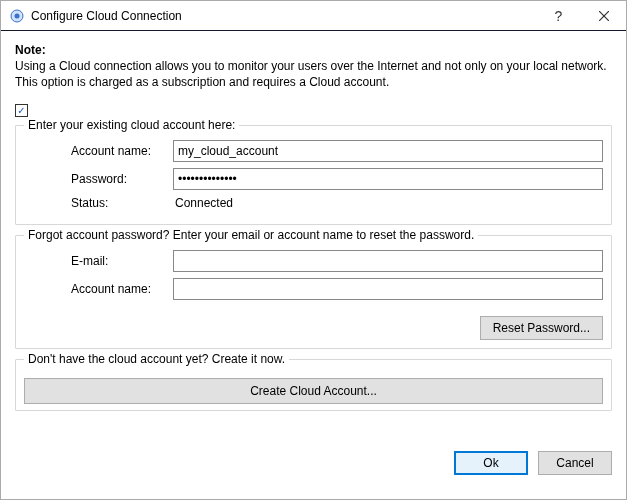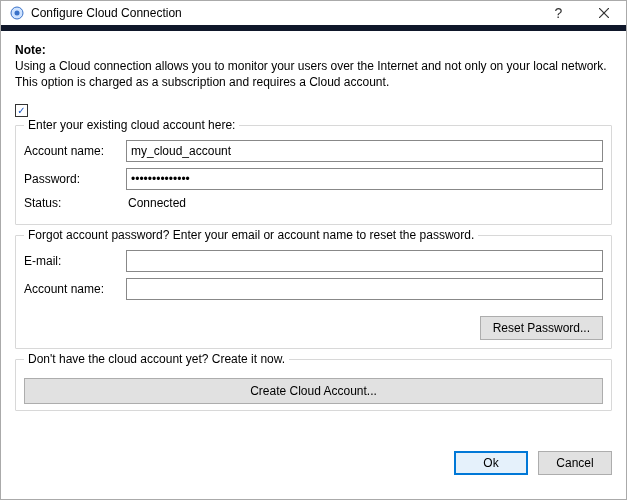--- a/index.html
+++ b/index.html
@@ -18,21 +18,21 @@
     display: flex;
     flex-direction: column;
   }
   
   .titlebar {
     height: 30px;
     display: flex;
     align-items: center;
     padding: 0 0 0 8px;
     background: #fff;
-    border-bottom: 6px solid #0f172a;
+    border-bottom: 1px solid #0f172a;
   }
   .titlebar .app-icon {
     width: 16px; height: 16px;
     margin-right: 6px;
     display: flex; align-items: center; justify-content: center;
   }
   .titlebar .title {
     flex: 1;
     font-size: 12px;
   }
@@ -94,20 +94,21 @@
     background: #fff;
     padding: 0 4px;
     font-size: 12px;
   }
 
   .form-row {
     display: flex;
     align-items: center;
     margin-bottom: 6px;
     gap: 6px;
+    margin-left: 47px;
   }
   .form-row .lbl {
     width: 96px;
     text-align: left;
     white-space: nowrap;
   }
   .form-row .txt {
     flex: 1;
     height: 22px;
     border: 1px solid #888;

